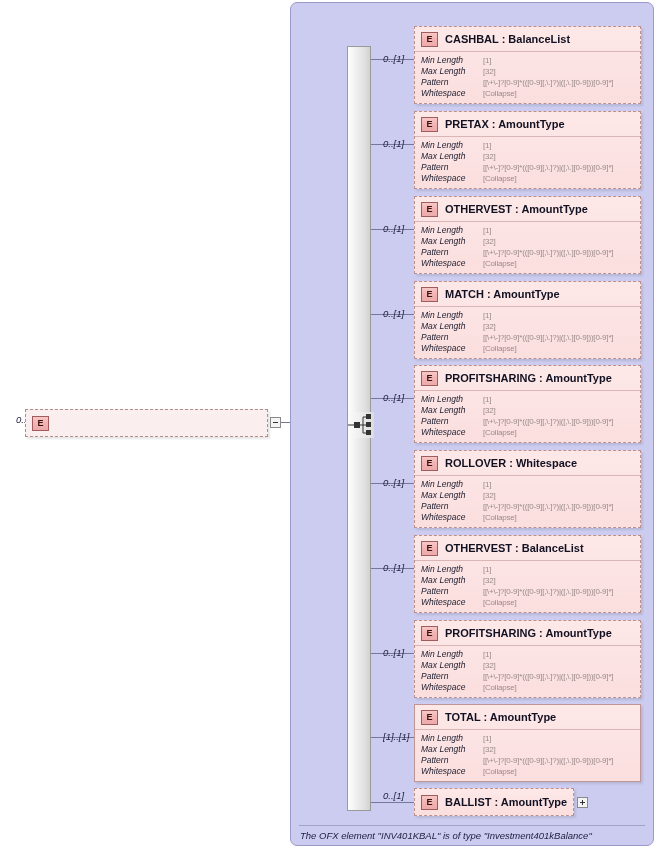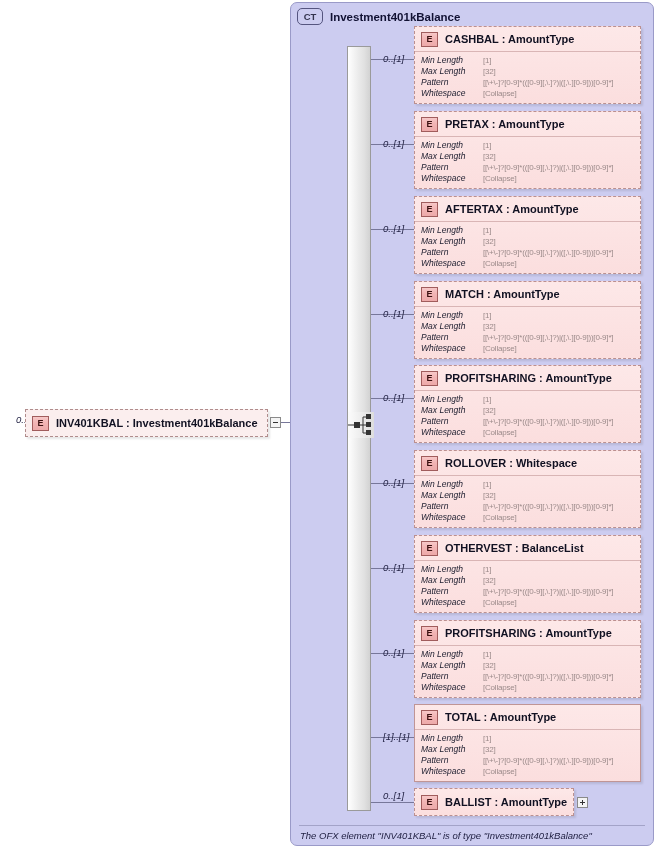--- a/index.html
+++ b/index.html
@@ -231,32 +231,27 @@
     left: 4px; top: 2px; width: 1px; height: 5px; background: #333;
   }
 </style>
 </head>
 <body>
 
 <div id="left-occurs">0..1</div>
 
 <div id="left-card">
   <span class="badge-e">E</span>
-  <span id="left-card-label">INV401KBAL : Investment401kBalance</span>
 </div>
 
 <div id="left-toggle"></div>
 <div id="left-conn"></div>
 <div id="left-occurs-inner">[1]..[1]</div>
 
 <div id="ct-container">
-  <div id="ct-header">
-    <span class="badge-ct">CT</span>
-    <span id="ct-title">Investment401kBalance</span>
-  </div>
   <div id="ct-footer-rule"></div>
   <div id="ct-footer">The OFX element "INV401KBAL" is of type "Investment401kBalance"</div>
 </div>
 
 <div id="model-bar"></div>
 <div id="sequence-icon">
   <svg width="26" height="26" viewBox="0 0 26 26">
     <line x1="0" y1="13" x2="7" y2="13" stroke="#333" stroke-width="1"></line>
     <rect x="6" y="10" width="6" height="6" fill="#333"></rect>
     <line x1="12" y1="13" x2="15" y2="13" stroke="#333" stroke-width="1"></line>
@@ -269,21 +264,21 @@
     <rect x="18" y="18" width="5" height="5" fill="#333"></rect>
   </svg>
 </div>
 
 <div id="elements-layer">
     <div class="connector" style="top: 59px; width: 43px;"></div>
     <div class="occurs" style="top: 53px;">0..[1]</div>
     <div class="elem-card" style="top: 26px;">
       <div class="elem-head">
         <span class="badge-e">E</span>
-        <span class="elem-name">CASHBAL : AmountType</span>
+        <span class="elem-name">CASHBAL : BalanceList</span>
       </div>
       <div class="facets">
         <div class="facet-row">
           <span class="facet-label">Min Length</span>
           <span class="facet-value">[1]</span>
         </div>
         <div class="facet-row">
           <span class="facet-label">Max Length</span>
           <span class="facet-value">[32]</span>
         </div>
@@ -321,21 +316,21 @@
           <span class="facet-label">Whitespace</span>
           <span class="facet-value">[Collapse]</span>
         </div>
       </div>
     </div>
     <div class="connector" style="top: 229px; width: 43px;"></div>
     <div class="occurs" style="top: 223px;">0..[1]</div>
     <div class="elem-card" style="top: 196px;">
       <div class="elem-head">
         <span class="badge-e">E</span>
-        <span class="elem-name">AFTERTAX : AmountType</span>
+        <span class="elem-name">OTHERVEST : AmountType</span>
       </div>
       <div class="facets">
         <div class="facet-row">
           <span class="facet-label">Min Length</span>
           <span class="facet-value">[1]</span>
         </div>
         <div class="facet-row">
           <span class="facet-label">Max Length</span>
           <span class="facet-value">[32]</span>
         </div>

